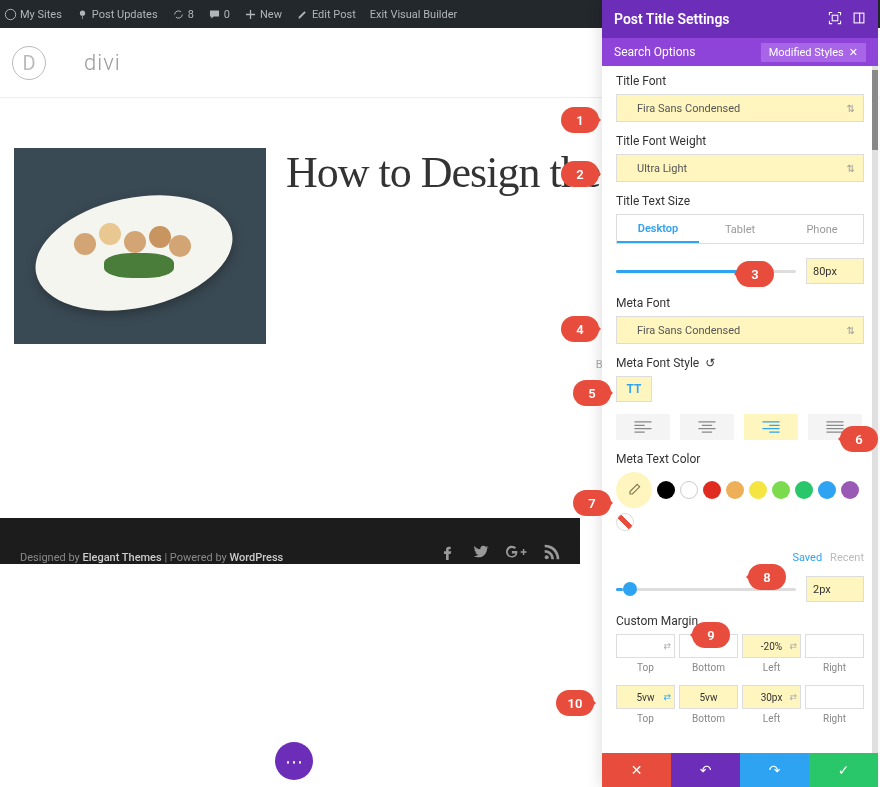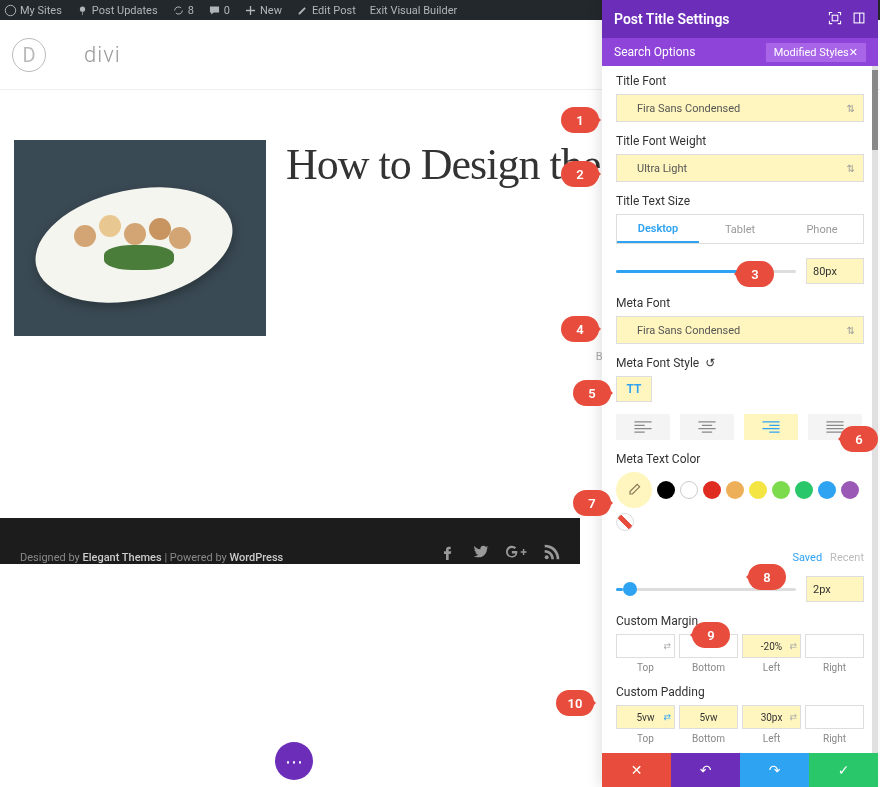--- a/index.html
+++ b/index.html
@@ -1,19 +1,19 @@
 <!DOCTYPE html>
 <html><head>
 <meta charset="utf-8">
 <style>
 * { margin:0; padding:0; box-sizing:border-box; font-family:-apple-system,BlinkMacSystemFont,"Segoe UI",Roboto,sans-serif; }
 body { width:880px; height:787px; background:#fff; position:relative; overflow:hidden; }
 
 
-.wp-bar { height:20px; background:#23282d; color:#b0b5ba; display:flex; align-items:center; font-size:11px; padding:0 4px; }
+.wp-bar { height:28px; background:#23282d; color:#b0b5ba; display:flex; align-items:center; font-size:11px; padding:0 4px; }
 .wp-bar .item { margin-right:14px; display:flex; align-items:center; gap:3px; cursor:pointer; }
 .wp-bar .right { margin-left:auto; }
 .ico { width:13px; height:13px; display:inline-block; }
 
 
 .site-header { height:70px; display:flex; align-items:center; padding:0 20px 0 12px; border-bottom:1px solid #eee; }
 .logo { display:flex; align-items:center; gap:8px; color:#999; }
 .logo-circle { width:34px; height:34px; border:1px solid #bbb; border-radius:50%; display:flex; align-items:center; justify-content:center; font-size:20px; color:#bbb; }
 .logo-text { font-size:22px; font-weight:300; letter-spacing:1px;margin-left:30px; }
 .nav { margin-left:auto; display:flex; gap:22px; font-size:13px; color:#666; }
@@ -36,21 +36,21 @@
 .footer .social { margin-left:auto; display:flex; gap:16px; font-size:17px; color:#999; }
 
 
 .fab { position:absolute; left:275px; top:742px; width:38px; height:38px; border-radius:50%; background:#6c2eb9; display:flex; align-items:center; justify-content:center; color:#fff; font-size:18px; cursor:pointer; }
 
 
 .panel { position:absolute; right:2px; top:0; width:276px; height:787px; background:#fff; box-shadow:-4px 0 12px rgba(0,0,0,0.1); }
 .panel-head { height:38px; background:#6c2eb9; color:#fff; display:flex; align-items:center; padding:0 12px; font-size:14px; font-weight:600; }
 .panel-head .icons { margin-left:auto; display:flex; gap:10px; }
 .panel-sub { height:28px; background:#8e44d9; display:flex; align-items:center; padding:0 12px; color:#ffffff; font-size:12px; }
-.panel-sub .badge { margin-left:auto; background:#a865e8; padding:3px 8px; font-size:11px; display:flex; align-items:center; }
+.panel-sub .badge { margin-left:auto; background:#a865e8; padding:3px 8px; font-size:11px; display:flex; align-items:center; gap:5px; }
 
 .panel-body { padding:8px 14px 0; height:696px; overflow:hidden; font-size:12px; color:#333; position:relative; }
 .panel-body::after { content:''; position:absolute; right:0; top:0; width:6px; height:100%; background:#e0e0e0; }
 .panel-body::before { content:''; position:absolute; right:0; top:4px; width:6px; height:80px; background:#888; z-index:1; }
 
 .field { margin-bottom:12px; }
 .field-label { font-size:12px; color:#333; margin-bottom:6px; display:flex; align-items:center; gap:6px; }
 .select { height:28px; border:1px solid #ddd; background:#f8f8f8; display:flex; align-items:center; padding:0 20px; font-size:11px; color:#555; position:relative; cursor:pointer; }
 .select::after { content:'⇅'; position:absolute; right:8px; font-size:10px; color:#999; }
 .hl { background:#fff6bf !important; }
@@ -351,21 +351,20 @@
             <div class="lbl">Left</div>
           </div>
         <div class="cell">
             <div class="box"></div>
             <div class="lbl">Right</div>
           </div>
       </div>
     </div>
 
     <div class="field">
-      <div class="field-label">Custom Padding</div>
       <div class="spacing">
         <div class="cell">
             <div class="box hl">
               <span>5vw</span>
               <span class="link" style="color:#2ea3f2">⇄</span>
             </div>
             <div class="lbl">Top</div>
           </div>
         <div class="cell">
             <div class="box hl">

